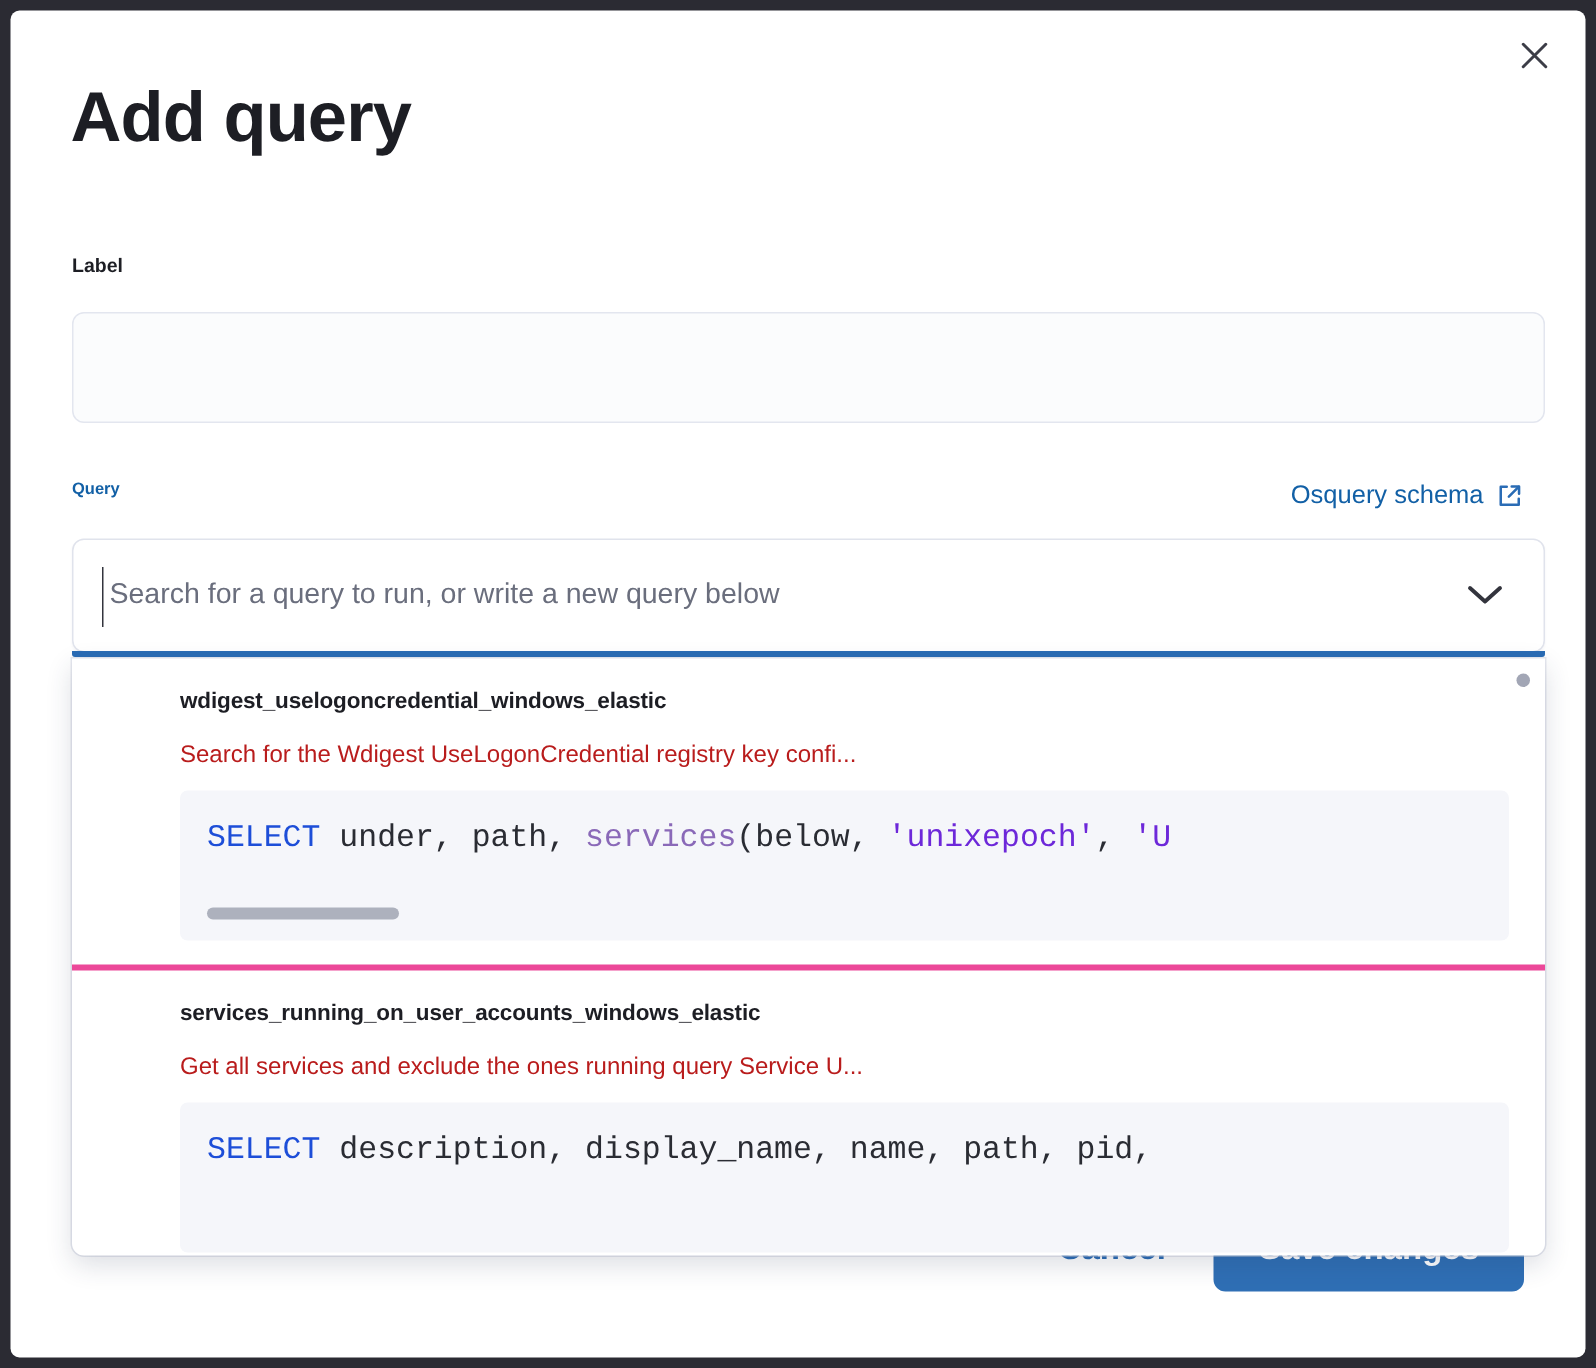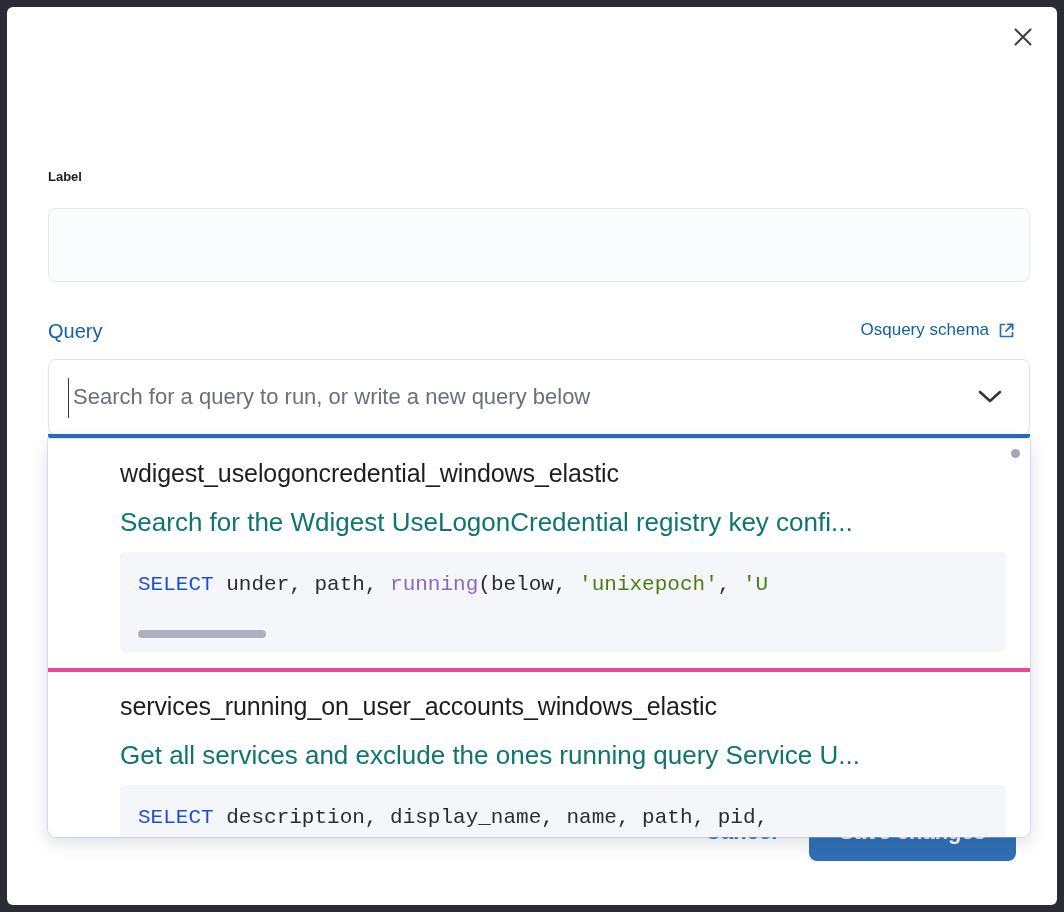--- a/index.html
+++ b/index.html
@@ -71,22 +71,22 @@
     font-size: 17px;
     color: #1d1e24;
     padding: 0 16px;
     outline: none;
   }
 
   
   #query-caption {
     position: absolute;
     left: 41px; top: 313px;
-    font-size: 20px;
-    font-weight: 400;
+    font-size: 11px;
+    font-weight: 700;
     color: #1260a6;
   }
   #schema-link {
     position: absolute;
     right: 41px; top: 313px;
     display: flex; align-items: center; gap: 8px;
     font-size: 17px;
     font-weight: 400;
     color: #1260a6;
     text-decoration: none;
@@ -107,21 +107,21 @@
   #combobox-caret {
     position: absolute;
     left: 19px; top: 18px;
     width: 1px; height: 40px;
     background: #33343d;
   }
   #combobox-placeholder {
     position: absolute;
     left: 24px; top: 0; height: 100%;
     display: flex; align-items: center;
-    font-size: 22px;
+    font-size: 19px;
     color: #6a6e7d;
     white-space: nowrap;
     pointer-events: none;
   }
   #combobox-chevron {
     position: absolute;
     right: 24px; top: 0; height: 100%;
     display: flex; align-items: center;
     cursor: pointer;
   }
@@ -153,29 +153,29 @@
     background: #a2a6b5;
     z-index: 4;
   }
   .suggestion {
     position: relative;
     padding: 20px 24px 16px 72px;
     cursor: pointer;
   }
   .suggestion + .suggestion { border-top: 4px solid #ec4899; }
   .sugg-title {
-    font-size: 25px;
-    font-weight: 400;
+    font-size: 15px;
+    font-weight: 700;
     color: #1d1e24;
     letter-spacing: -0.1px;
     margin-bottom: 14px;
   }
   .sugg-desc {
-    font-size: 26px;
-    color: #0f766e;
+    font-size: 16px;
+    color: #b91c1c;
     margin-bottom: 14px;
     white-space: nowrap;
     overflow: hidden;
     margin-top: 19px;
   }
   .sugg-code {
     position: relative;
     background: #f5f6fa;
     border-radius: 5px;
     padding: 20px 0 12px 18px;
@@ -185,21 +185,21 @@
   .sugg-code pre {
     margin: 0;
     font-family: "Liberation Mono", "DejaVu Sans Mono", monospace;
     font-size: 21px;
     line-height: 1.2;
     white-space: pre;
     color: #2a2c33;
   }
   .tok-kw   { color: #1d4ed8; }
   .tok-fn   { color: #8a69b8; }
-  .tok-str  { color: #4d7c0f; }
+  .tok-str  { color: #6d28d9; }
   .code-scrollbar {
     position: absolute;
     left: 18px; bottom: 14px;
     width: 128px; height: 8px;
     border-radius: 4px;
     background: #adb1bd;
   }
 
   
   #footer {
@@ -235,20 +235,21 @@
 
 <div id="frame">
   <div id="modal">
 
     <button id="close-btn" aria-label="Close">
       <svg width="26" height="26" viewBox="0 0 26 26" fill="none">
         <path d="M5.5 5.5 L20.5 20.5 M20.5 5.5 L5.5 20.5" stroke="#3c3d47" stroke-width="2" stroke-linecap="round"></path>
       </svg>
     </button>
 
+    <h1 id="title">Add query</h1>
 
     <div id="label-caption">Label</div>
     <input id="label-input" type="text" placeholder="" style="">
 
     <div id="query-caption">Query</div>
 
     <a id="schema-link" href="#">
       <span>Osquery schema</span>
       <span>
         <svg width="19" height="19" viewBox="0 0 19 19" fill="none">
@@ -275,21 +276,21 @@
       <button id="save-button">Save changes</button>
     </div>
 
     <div id="suggestions">
       <div id="panel-scroll-dot"></div>
       <div id="suggestion-list">
           <div class="suggestion">
             <div class="sugg-title">wdigest_uselogoncredential_windows_elastic</div>
             <div class="sugg-desc">Search for the Wdigest UseLogonCredential registry key confi...</div>
             <div class="sugg-code">
-              <pre><span class="tok-kw">SELECT</span><span> under, path, </span><span class="tok-fn">running</span><span>(below, </span><span class="tok-str">'unixepoch'</span><span>, </span><span class="tok-str">'U</span></pre>
+              <pre><span class="tok-kw">SELECT</span><span> under, path, </span><span class="tok-fn">services</span><span>(below, </span><span class="tok-str">'unixepoch'</span><span>, </span><span class="tok-str">'U</span></pre>
               <div class="code-scrollbar"></div>
             </div>
           </div>
           <div class="suggestion">
             <div class="sugg-title">services_running_on_user_accounts_windows_elastic</div>
             <div class="sugg-desc">Get all services and exclude the ones running query Service U...</div>
             <div class="sugg-code">
               <pre><span class="tok-kw">SELECT</span><span> description, display_name, name, path, pid,</span></pre>
             </div>
           </div>

